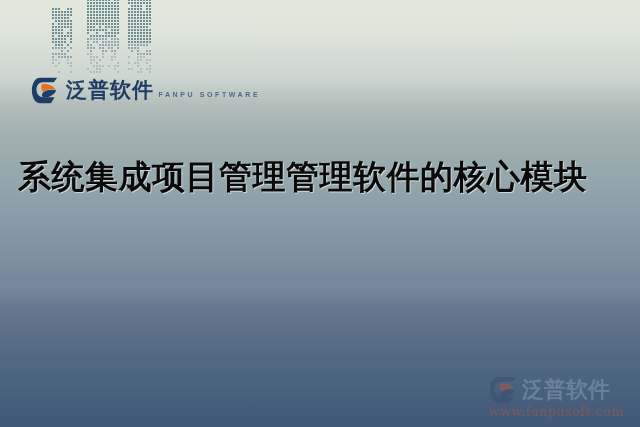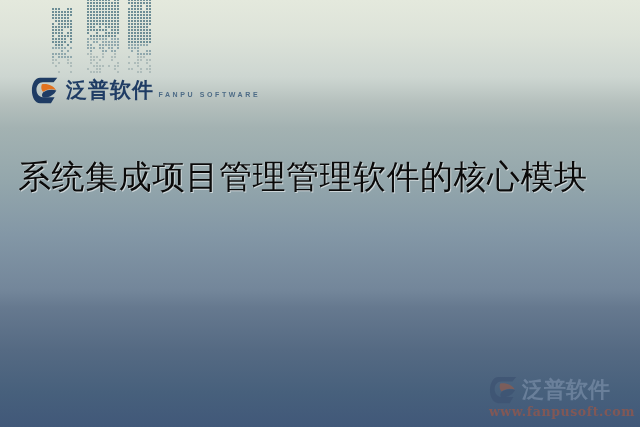--- a/index.html
+++ b/index.html
@@ -90,21 +90,21 @@
     white-space: nowrap;
   }
 
   
   .headline {
     position: absolute;
     left: 18px;
     top: 155px;
     font-family: "DejaVu Serif", "Liberation Serif", serif;
     font-size: 33px;
-    font-weight: 400;
+    font-weight: 700;
     color: #0a0a0a;
     letter-spacing: 0.5px;
     white-space: nowrap;
     text-shadow:
       1px 1px 0 rgba(255,255,255,0.55),
       -0.5px -0.5px 0 rgba(255,255,255,0.30);
   }
 
   
   .watermark {
@@ -129,24 +129,24 @@
     font-size: 22px;
     font-weight: 700;
     color: #7f93ad;
     letter-spacing: 0px;
     margin-left: 3px;
     white-space: nowrap;
   }
   .wm-url {
     font-family: "DejaVu Serif", "Liberation Serif", serif;
     font-size: 12.5px;
-    font-weight: 700;
+    font-weight: 400;
     color: #a8563f;
     letter-spacing: 0.6px;
-    text-align: right;
+    text-align: left;
     margin-top: -1px;
     white-space: nowrap;
   }
 </style>
 </head>
 <body>
 
 <div class="slide">
 
   <div class="skyline">

